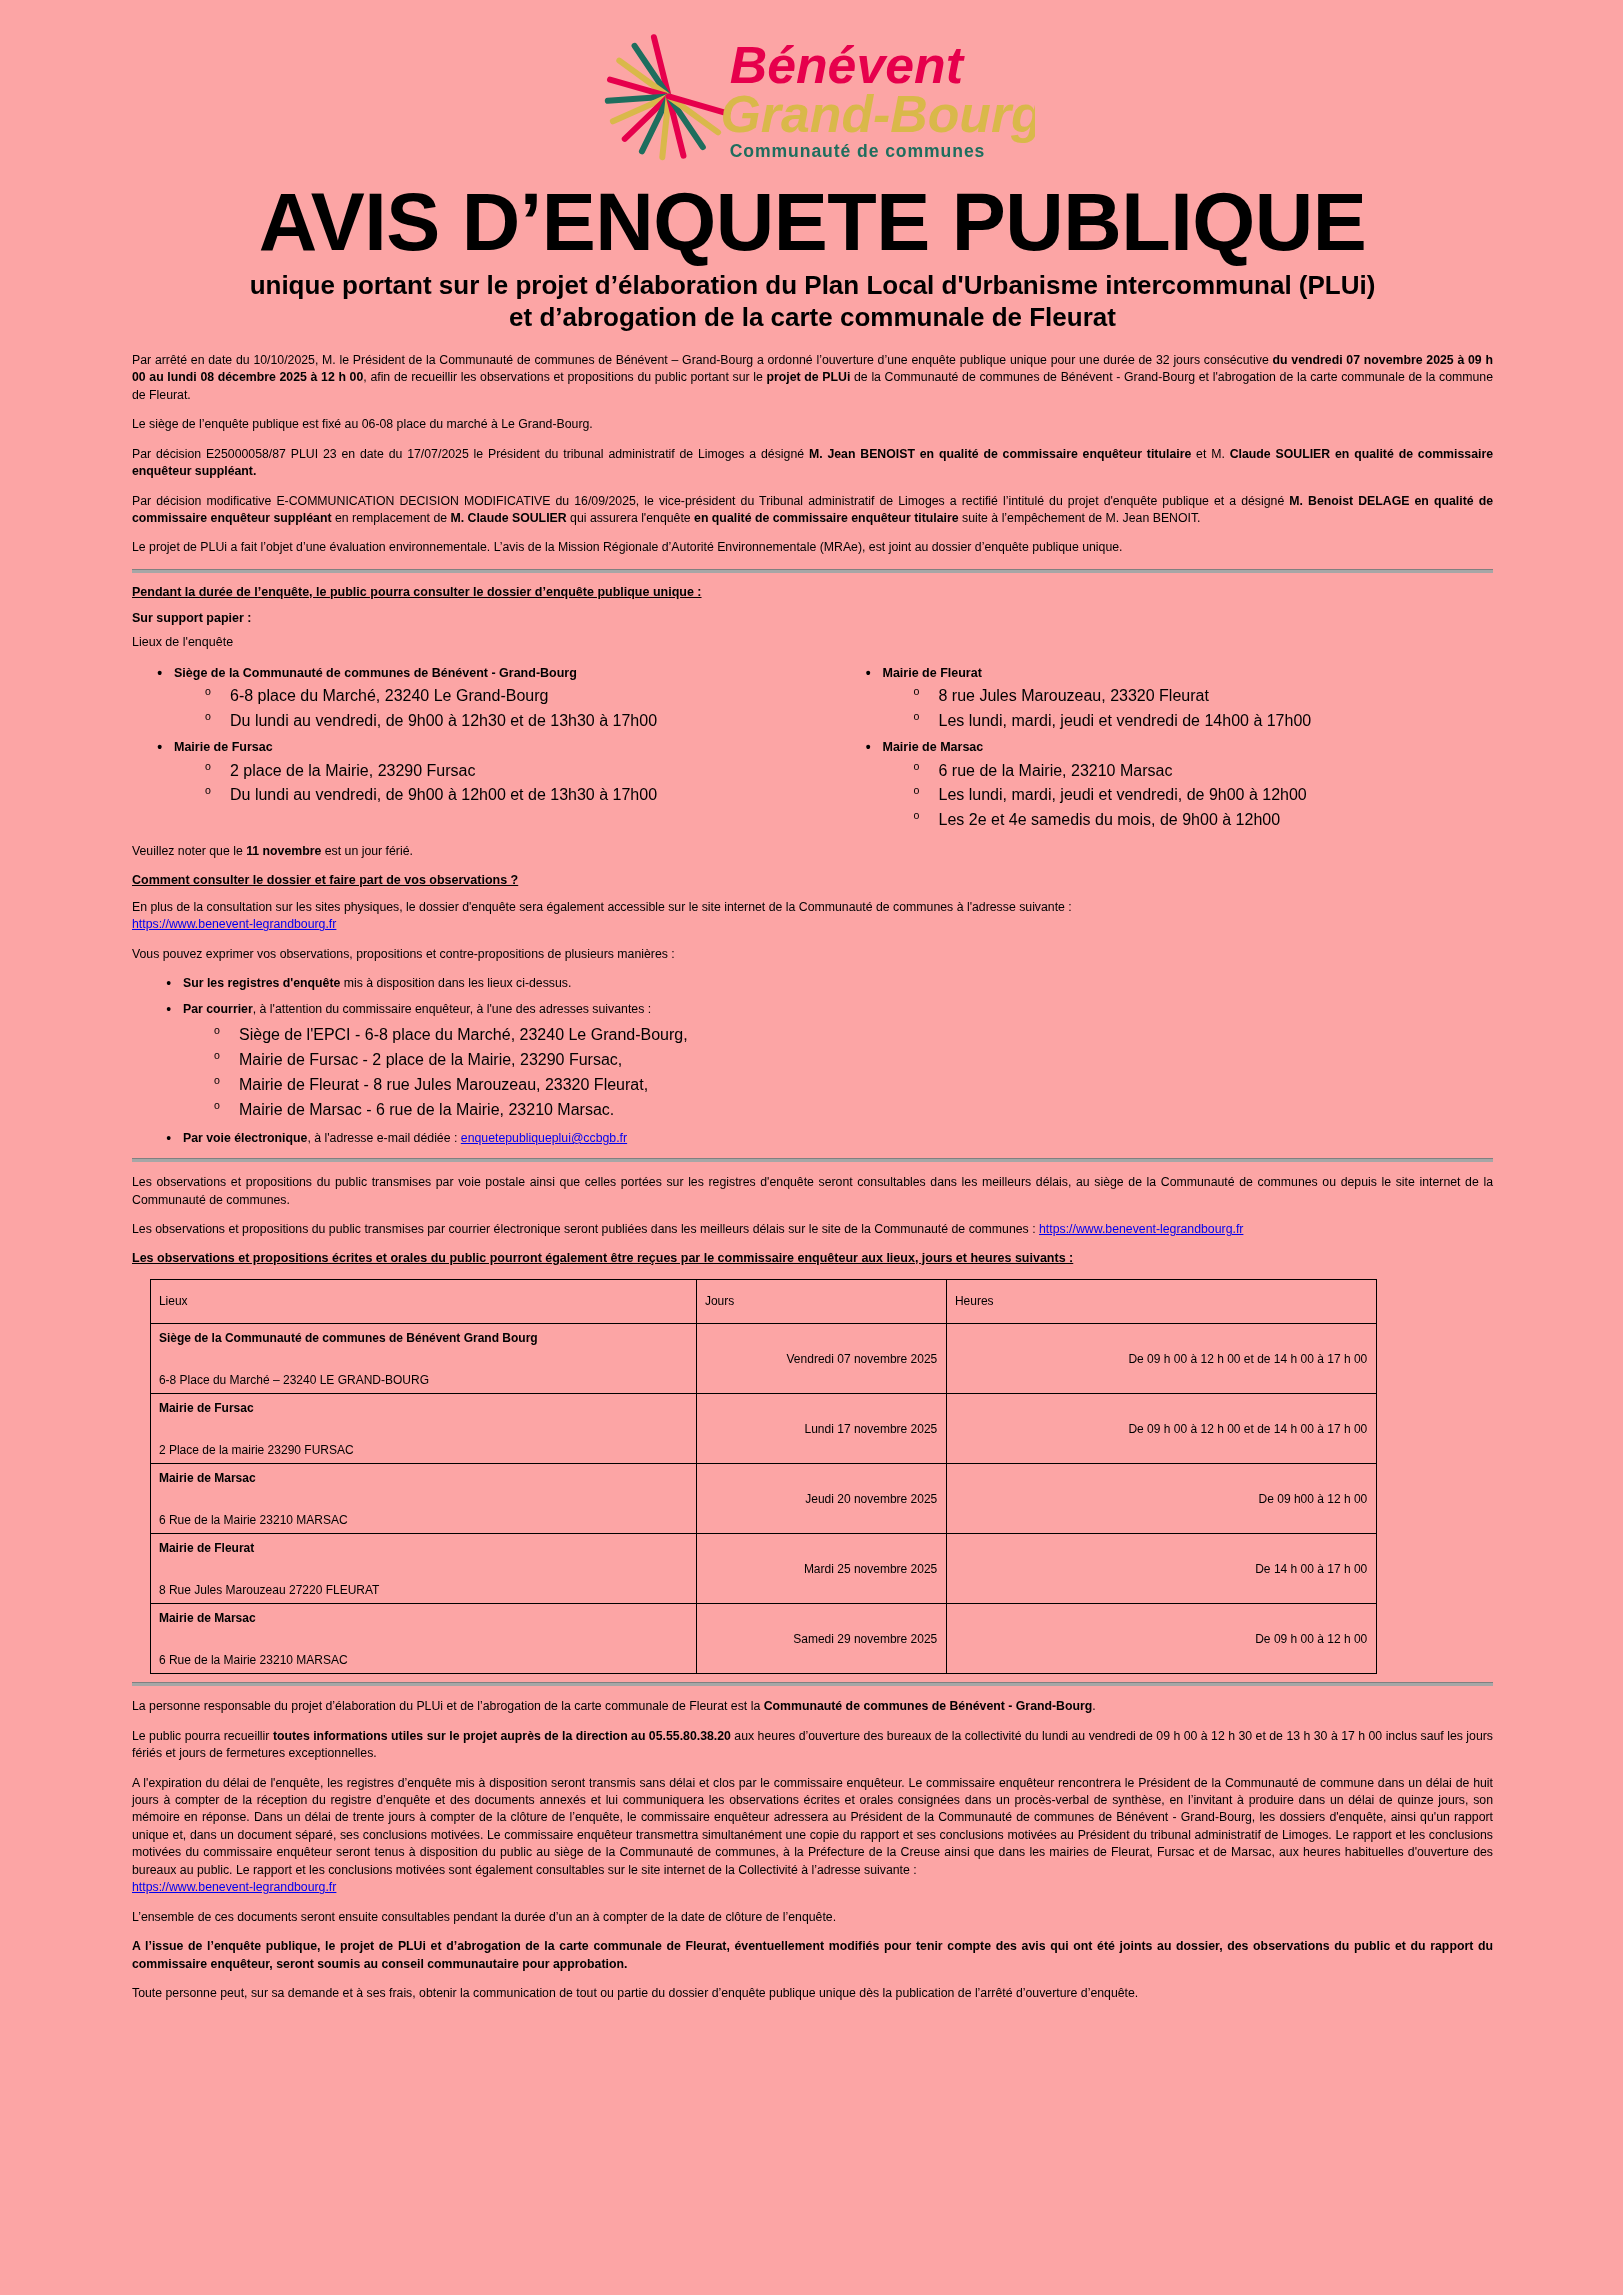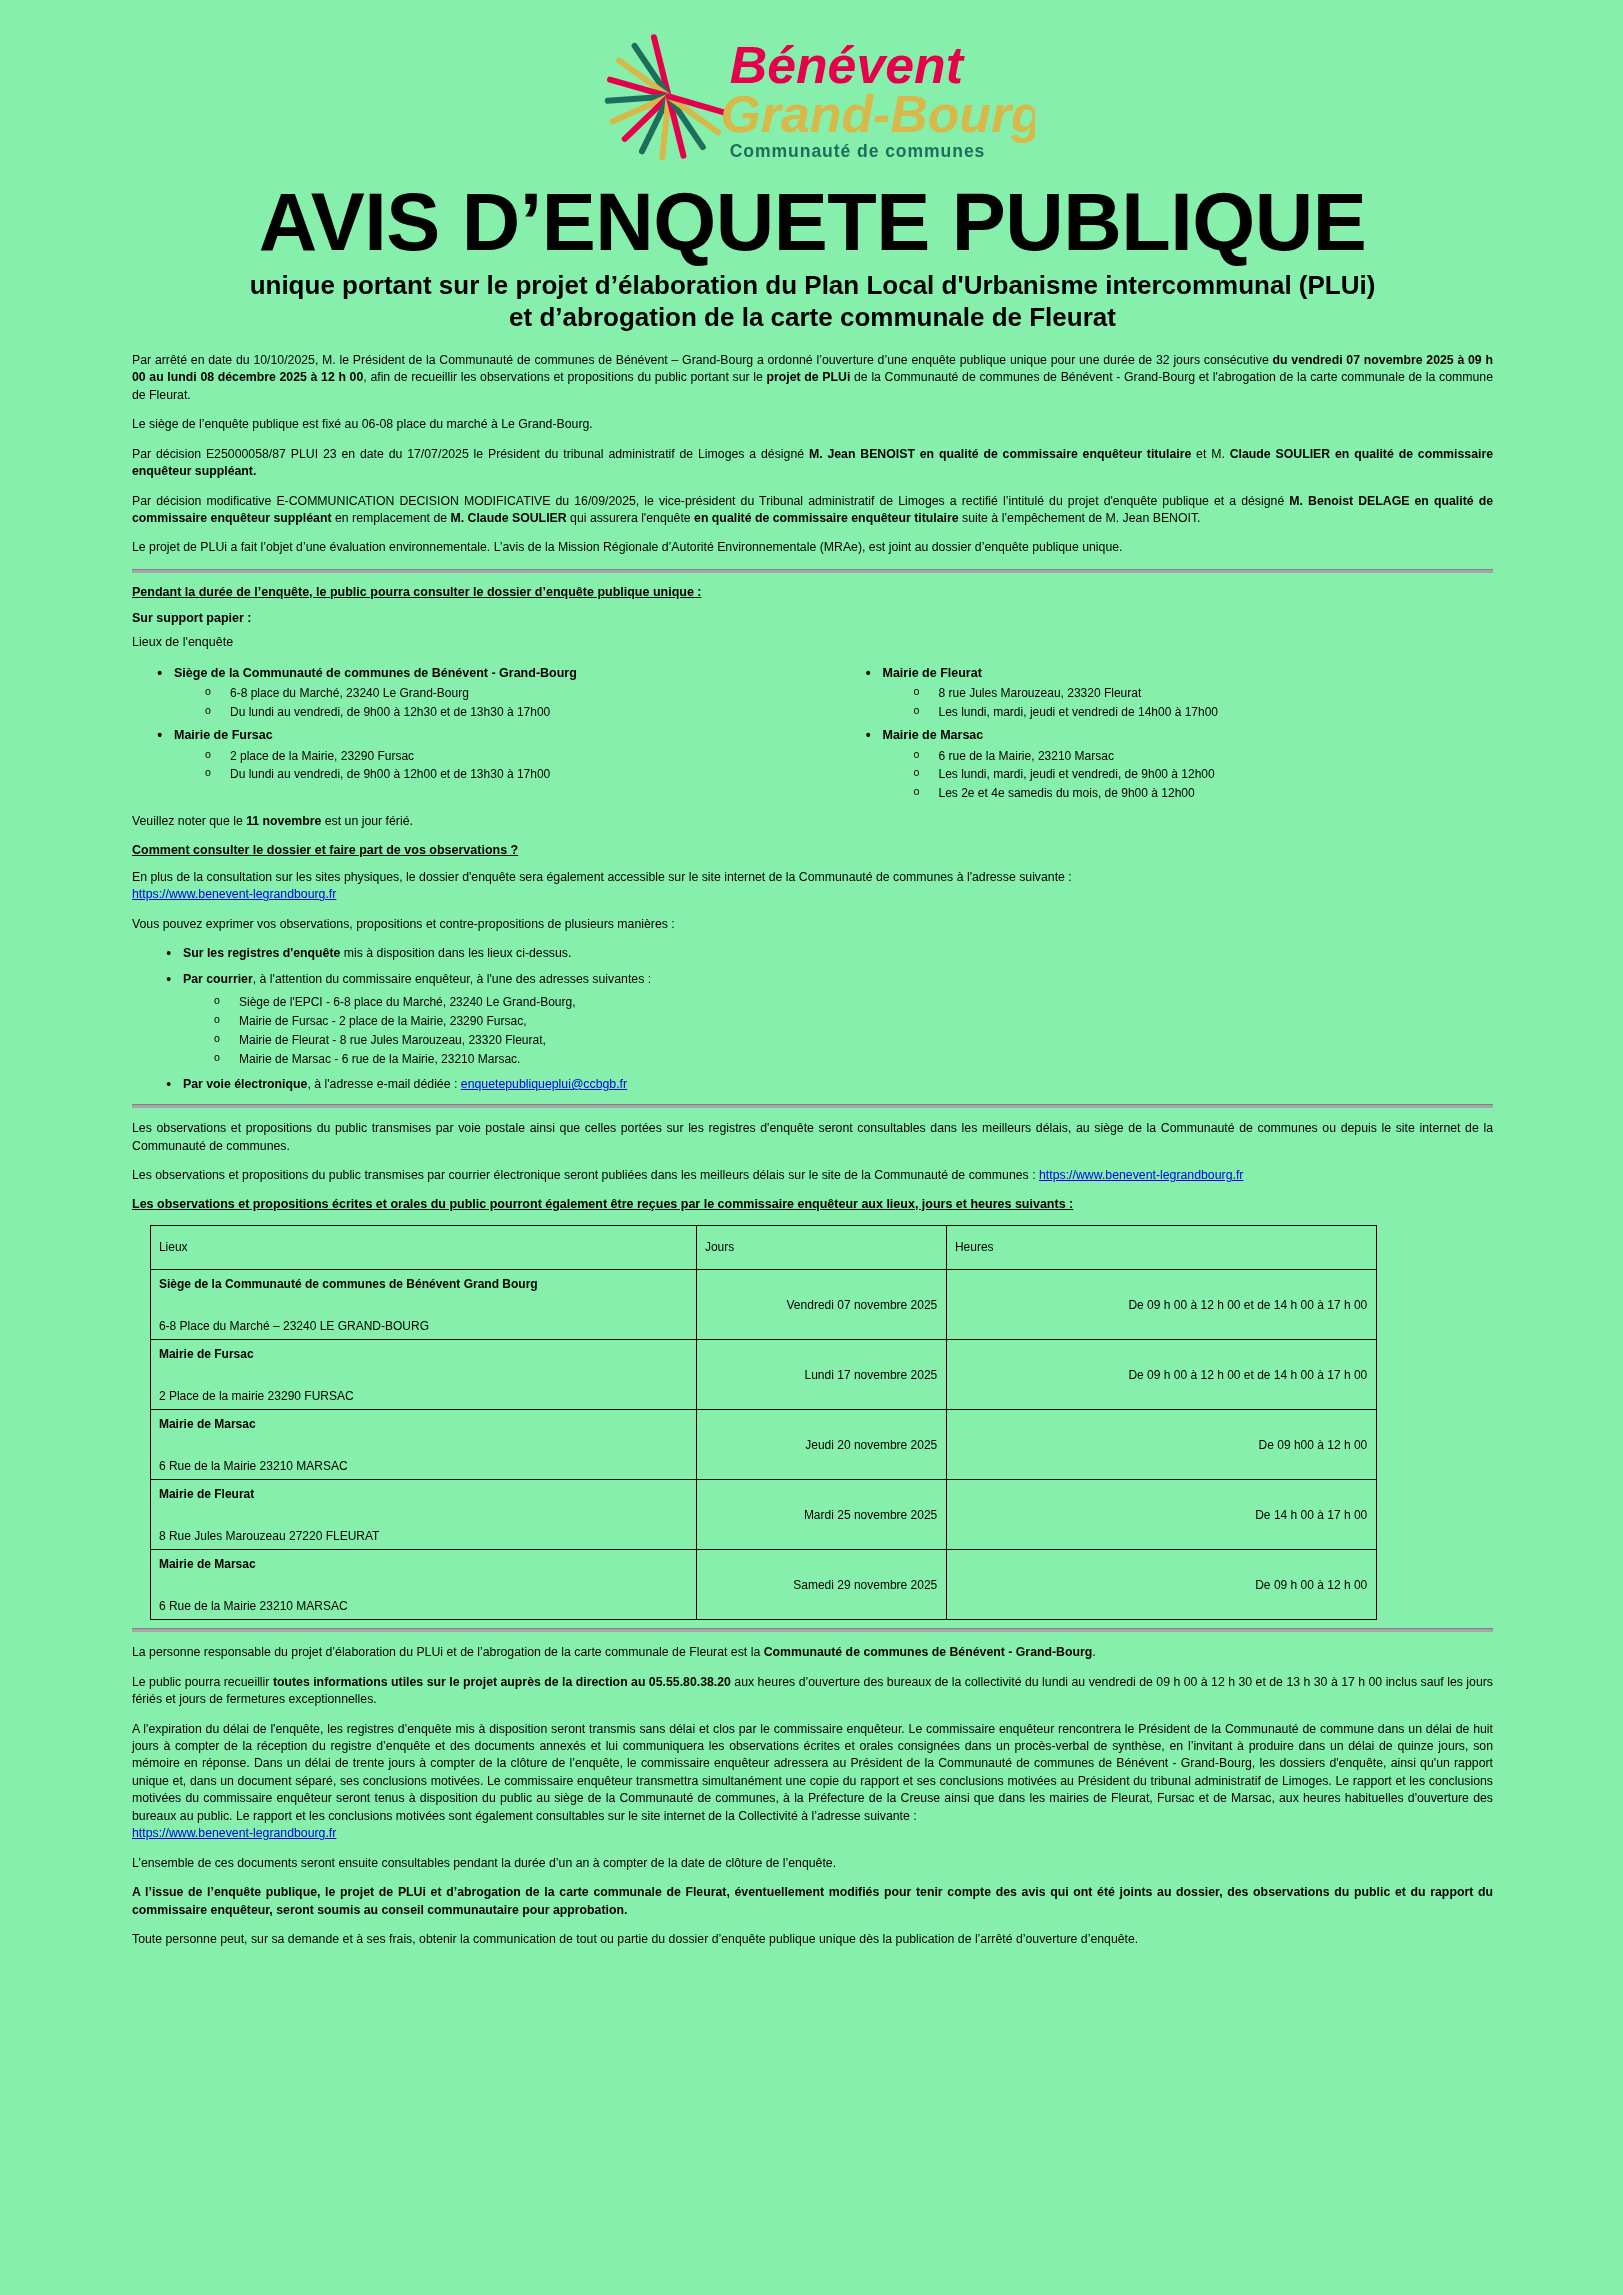--- a/index.html
+++ b/index.html
@@ -14,21 +14,21 @@
     font-family: "Liberation Sans", sans-serif;
     color: #000000;
     position: relative;
     overflow: hidden;
   }
   .page {
     box-sizing: border-box;
     width: 1623px;
     min-height: 2295px;
     padding: 28px 130px 18.5px 132px;
-    background: #86efac;
+    background: #fca5a5;
   }
 
   
   .logo-wrap {
     display: flex;
     justify-content: center;
     align-items: flex-start;
     margin: 0 0 2.8px 0;
     height: 153px;
   }
@@ -125,21 +125,21 @@
     line-height: 1.38;
   }
   ul.lvl2 {
     list-style: none;
     margin: 1.9px 0 6.5px 0;
     padding: 0 0 0 56px;
     font-weight: normal;
   }
   ul.lvl2 > li {
     position: relative;
-    font-size: 12px;
+    font-size: 16px;
     font-weight: normal;
     line-height: 1.5;
     margin: 0 0 0.9px 0;
   }
   ul.lvl2 > li::before {
     content: "o";
     position: absolute;
     left: -25px;
     top: 0;
     font-size: 10.6px;

